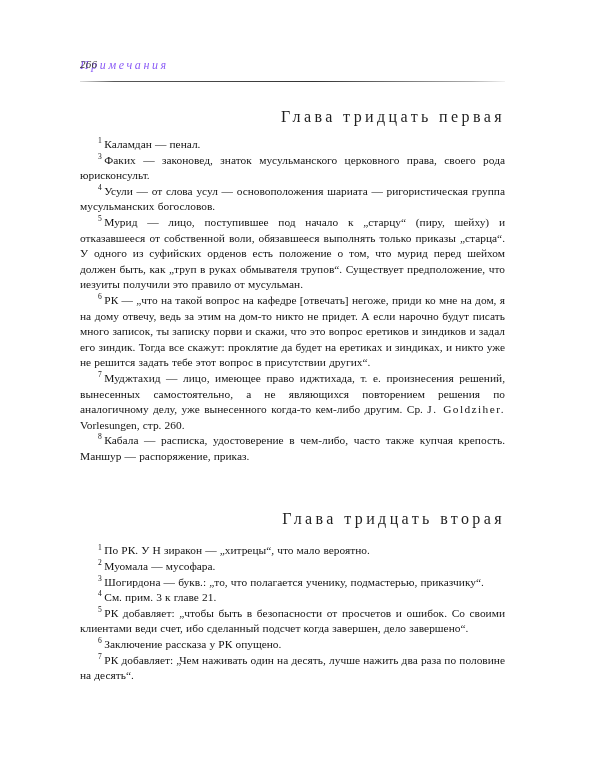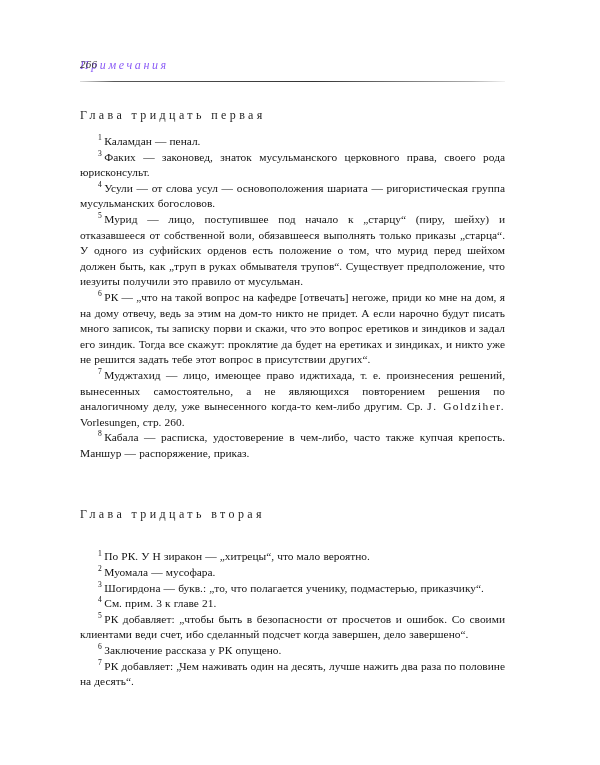--- a/index.html
+++ b/index.html
@@ -51,22 +51,22 @@
     background: linear-gradient(to right,
         rgba(120,120,120,0.25) 0%,
         rgba(60,60,60,0.85) 8%,
         rgba(40,40,40,0.95) 55%,
         rgba(90,90,90,0.5) 92%,
         rgba(160,160,160,0.15) 100%);
   }
 
   
   .chapter-heading {
-    text-align: left;
-    font-size: 12px;
+    text-align: right;
+    font-size: 16px;
     letter-spacing: 3.4px;
     color: #1f1f1f;
   }
   .chapter-one-heading { margin-top: 26px; }
   .chapter-two-heading { margin-top: 46px; }
 
   
   .notes {
     margin-top: 11px;
   }
@@ -82,21 +82,21 @@
     word-spacing: 0.3px;
   }
   .note sup {
     font-size: 7.6px;
     vertical-align: super;
     line-height: 0;
     padding-right: 2.5px;
   }
   .it { }
   .lat { letter-spacing: 1.4px; }
-  .notes-two { margin-top: 27px; }
+  .notes-two { margin-top: 15px; }
 </style>
 </head>
 <body>
 
 <div class="page">
   <div class="content">
 
     <div class="runhead">
       <span class="folio">266</span>
       <div class="runtitle">Примечания</div>

